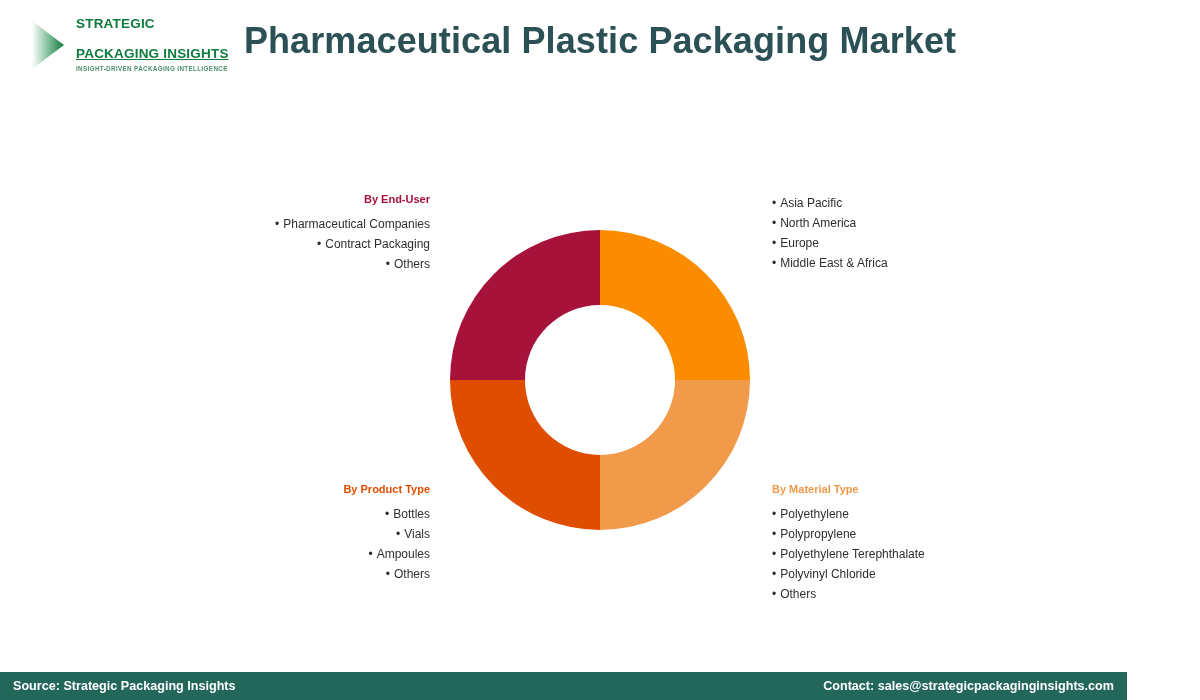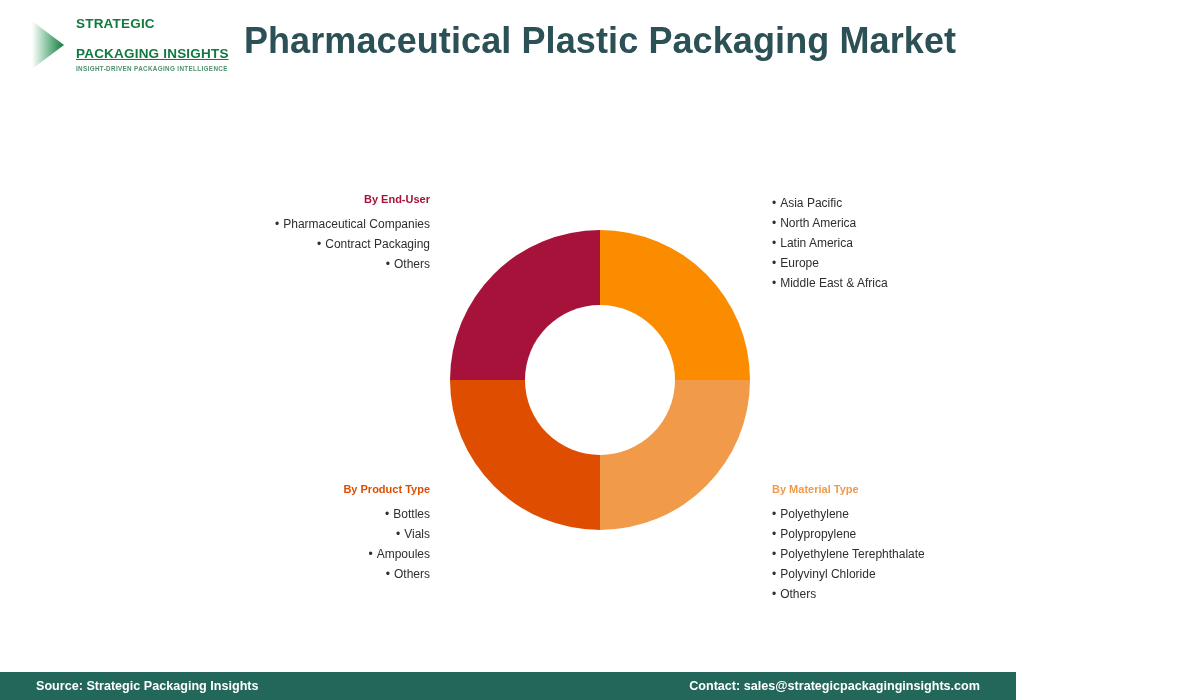--- a/index.html
+++ b/index.html
@@ -119,28 +119,28 @@
   #block-end-user    { left: 150px; top: 193px; }
   #block-region      { left: 772px; top: 193px; }
   #block-product     { left: 150px; top: 483px; }
   #block-material    { left: 772px; top: 483px; }
 
   
   #footer {
     position: absolute;
     left: 0;
     bottom: 0;
-    width: 1016px;
+    width: 1127px;
     height: 28px;
     background: #23675a;
     display: flex;
     align-items: center;
     justify-content: space-between;
     box-sizing: border-box;
-    padding: 0 36px;
+    padding: 0 13px;
   }
   #footer span {
     color: #ffffff;
     font-size: 12.6px;
     font-weight: bold;
     white-space: nowrap;
   }
 </style>
 </head>
 <body>
@@ -183,21 +183,20 @@
       <li><span class="bullet">•</span>Pharmaceutical Companies</li>
       <li><span class="bullet">•</span>Contract Packaging</li>
       <li><span class="bullet">•</span>Others</li>
     </ul>
 </div>
 
 <div class="seg-block left-align" id="block-region">
   <ul class="seg-list">
       <li><span class="bullet">•</span>Asia Pacific</li>
       <li><span class="bullet">•</span>North America</li>
-      <li><span class="bullet">•</span>Latin America</li>
       <li><span class="bullet">•</span>Europe</li>
       <li><span class="bullet">•</span>Middle East &amp; Africa</li>
     </ul>
 </div>
 
 <div class="seg-block right-align" id="block-product">
   <div class="seg-title" style="color: rgb(223, 78, 0);">By Product Type</div>
   <ul class="seg-list">
       <li><span class="bullet">•</span>Bottles</li>
       <li><span class="bullet">•</span>Vials</li>

